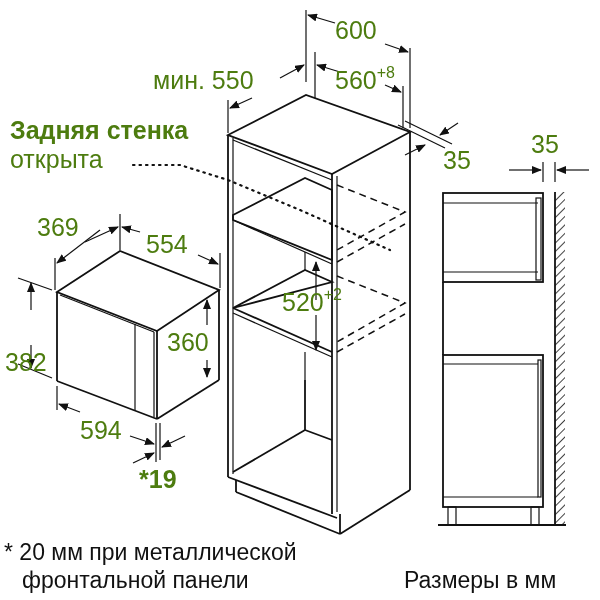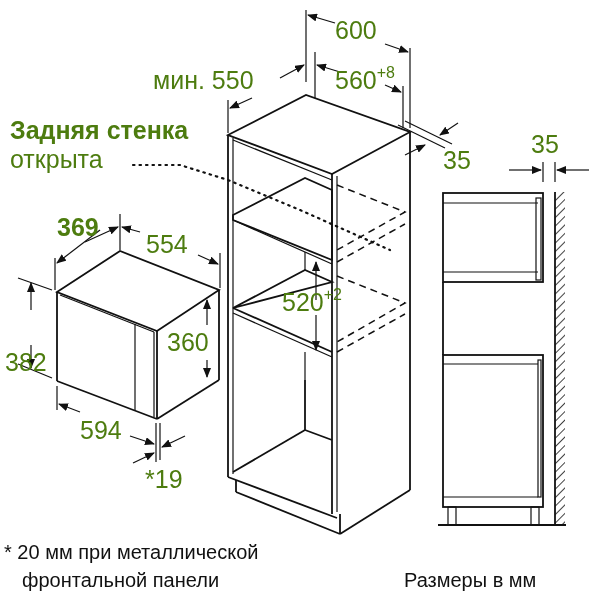--- a/index.html
+++ b/index.html
@@ -4,21 +4,21 @@
 <style>
   html, body { margin: 0; padding: 0; background: #ffffff; }
   body { width: 600px; height: 600px; overflow: hidden; position: relative; font-family: "Liberation Sans", sans-serif; color: #111; }
   svg { position: absolute; left: 0; top: 0; }
   .ln { stroke: #111; stroke-width: 1.8; fill: none; }
   .thin { stroke: #111; stroke-width: 1.2; fill: none; }
   .dash { stroke: #111; stroke-width: 1.5; fill: none; stroke-dasharray: 7 5; }
   .dot { stroke: #111; stroke-width: 2.2; fill: none; stroke-dasharray: 1.5 5; stroke-linecap: round; }
   .lbl { position: absolute; font-size: 25px; line-height: 1; white-space: nowrap; color: #4d7c0f; }
   .sup { font-size: 16px; position: relative; top: -11px; }
-  .note { position: absolute; font-size: 20px; line-height: 28px; white-space: nowrap; }
+  .note { position: absolute; font-size: 23px; line-height: 28px; white-space: nowrap; }
 </style>
 </head>
 <body>
 
 <svg width="600" height="600" viewBox="0 0 600 600">
   <defs>
     <marker id="ar" markerWidth="10" markerHeight="8" refX="9" refY="4" orient="auto" markerUnits="userSpaceOnUse">
       <path d="M0,0 L10,4 L0,8 Z" fill="#111"></path>
     </marker>
     <pattern id="hatch" width="6" height="6" patternUnits="userSpaceOnUse" patternTransform="rotate(45)">
@@ -151,24 +151,24 @@
 <div class="lbl" style="left:335px; top:68px;">
   <span>560</span><span class="sup">+8</span>
 </div>
 <div class="lbl" style="left:443px; top:148px;">35</div>
 <div class="lbl" style="left:10px; top:118px;font-weight:bold;">Задняя стенка</div>
 <div class="lbl" style="left:10px; top:147px;">открыта</div>
 <div class="lbl" style="left:282px; top:290px;">
   <span>520</span><span class="sup">+2</span>
 </div>
 
-<div class="lbl" style="left:57px; top:215px;font-weight:bold;">369</div>
+<div class="lbl" style="left:37px; top:215px;">369</div>
 <div class="lbl" style="left:146px; top:232px;">554</div>
 <div class="lbl" style="left:5px; top:314px;margin-top:36px;">382</div>
 <div class="lbl" style="left:167px; top:330px;">360</div>
 <div class="lbl" style="left:80px; top:418px;text-align:center;">594</div>
-<div class="lbl" style="left:145px; top:467px;">*19</div>
+<div class="lbl" style="left:139px; top:467px;font-weight:bold;">*19</div>
 
 <div class="lbl" style="left:531px; top:132px;">35</div>
 
 <div class="note" style="left:4px; top:538px;">* 20 мм при металлической</div>
 <div class="note" style="left:22px; top:566px;">фронтальной панели</div>
 <div class="note" style="left:404px; top:566px;">Размеры в мм</div>
 
 </body></html>

